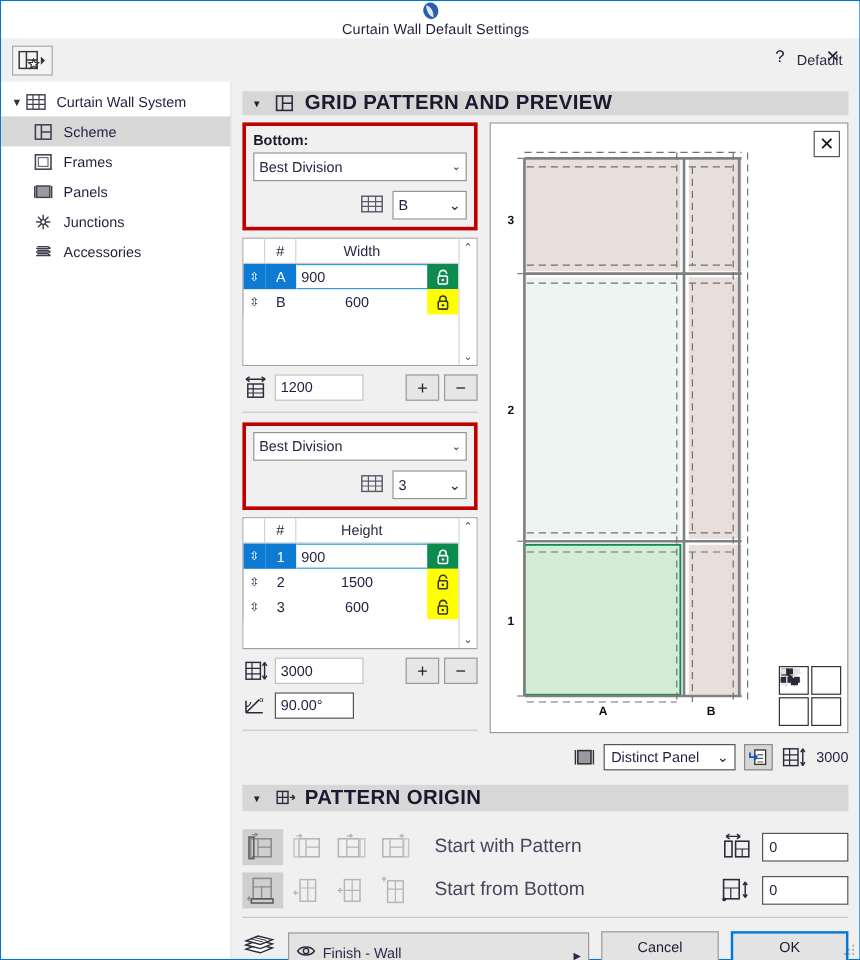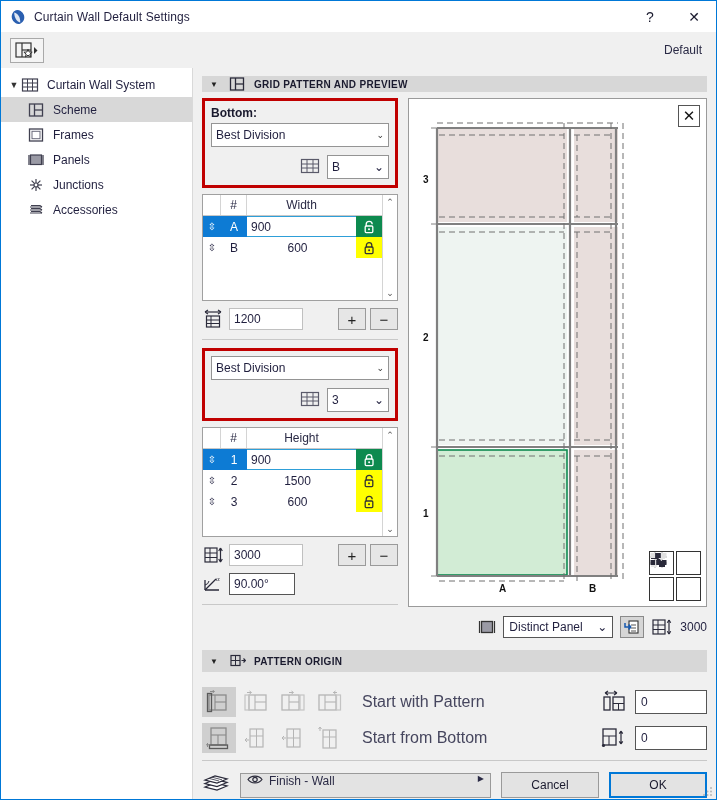--- a/index.html
+++ b/index.html
@@ -19,20 +19,21 @@
     display: flex; flex-direction: column;
   }
 
   
   .titlebar {
     height: 26px; min-height: 31px;
     background: #ffffff;
     display: flex; align-items: center;
     padding-left: 9px;
     position: relative;
+    flex-direction: column;
   }
   .title-icon { width: 16px; height: 16px; margin-right: 8px; flex: 0 0 auto; }
   .title-text { font-size: 12px; color: #201f3e; letter-spacing: .1px; }
   .titlebar-buttons { margin-left: auto; display: flex; height: 31px; }
   .tb-btn {
     width: 44px; height: 31px;
     display: flex; align-items: center; justify-content: center;
     font-size: 14px; color: #1a1a2e; cursor: default;
     background: transparent;
   }
@@ -89,21 +90,21 @@
   .sec-head {
     height: 22px; background: #d7d7d7;
     display: flex; align-items: center;
     padding-left: 8px; margin-bottom: 6px;
   }
   .sec-head .tri {
     width: 12px; font-size: 8px; color: #222; margin-right: 6px;
   }
   .sec-head .sico { width: 18px; height: 16px; margin-right: 8px; }
   .sec-head .stitle {
-    font-size: 10px; font-weight: bold; letter-spacing: .3px; color: #1a1a2e;
+    font-size: 17px; font-weight: bold; letter-spacing: .3px; color: #1a1a2e;
   }
 
   .grid-body { display: flex; gap: 10px; flex: 0 0 auto; }
 
   
   .ctl-col { width: 196px; min-width: 196px; }
 
   .redbox {
     border: 3px solid #c00000;
     padding: 5px 6px 6px 6px;
@@ -251,21 +252,21 @@
 
   
   .footer-div { height: 1px; background: #c8c8c8; margin: 4px 0 0 0; }
   .footer {
     height: 48px; display: flex; align-items: center; gap: 10px;
     padding: 0 0 0 0;
   }
   .stack-ico { width: 28px; height: 22px; flex: 0 0 auto; }
   .finish-combo {
     flex: 1; height: 25px; border: 1px solid #9a9a9a; background: #e3e3e3;
-    display: flex; align-items: flex-start; padding: 0 6px;
+    display: flex; align-items: flex-end; padding: 0 6px;
     font-size: 12px; color: #2a2a45; gap: 6px;
   }
   .finish-combo .tri-r { margin-left: auto; font-size: 8px; }
   .btn {
     width: 98px; height: 26px; border: 1px solid #9a9a9a; background: #e3e3e3;
     display: flex; align-items: center; justify-content: center;
     font-size: 12px; color: #1a1a2e;
   }
   .btn.primary { border: 2px solid #0078d7; background: #e3e3e3; }
   .grip {

